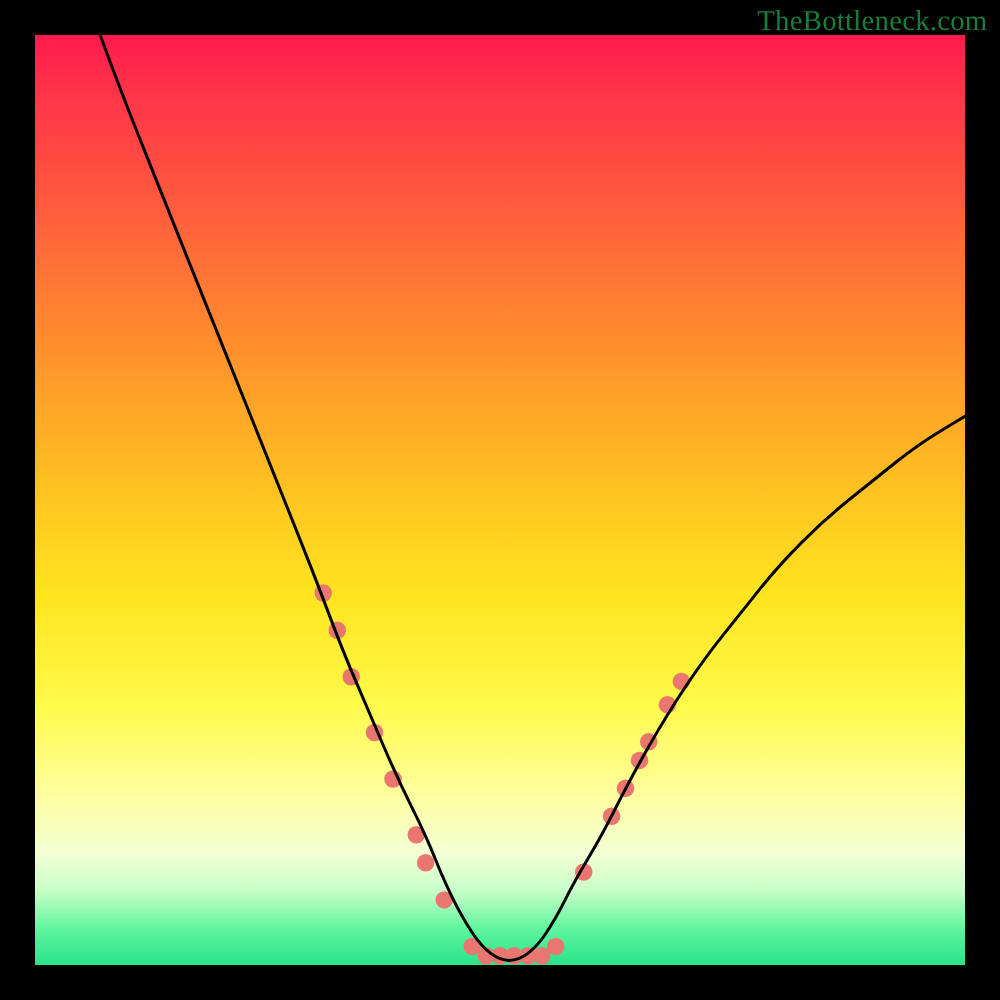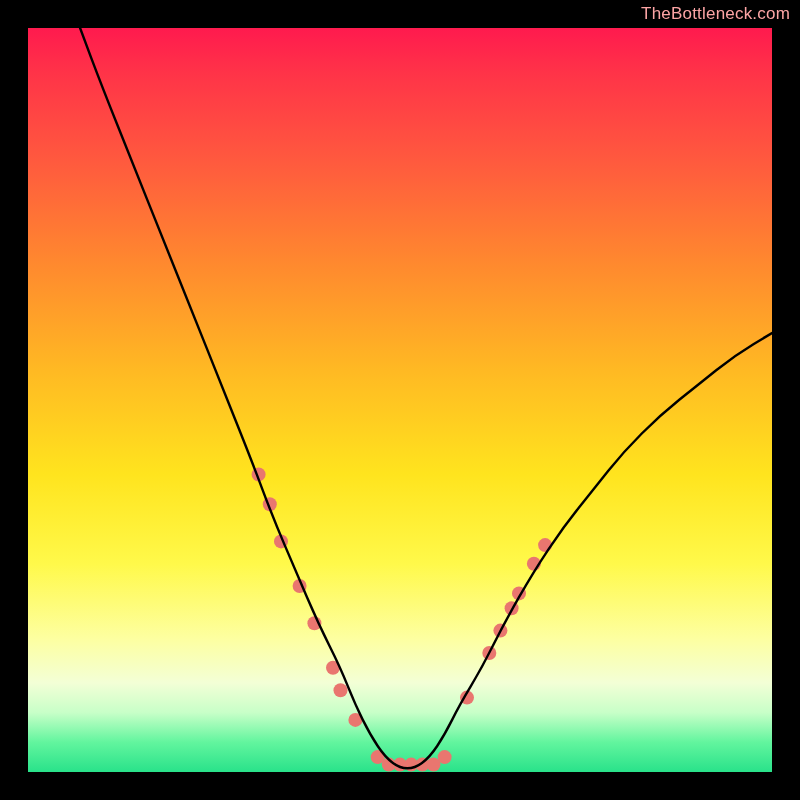--- a/index.html
+++ b/index.html
@@ -46,25 +46,26 @@
       #f3ffd6 88%,
       #c8ffc8 92%,
       #62f59e 96%,
       #29e28a 100%
     );
   }
   .watermark {
     position: absolute;
     top: 4px;
     right: 10px;
-    color: #fca5a5;
-    font-size: 17px;
+    color: #15803d;
+    font-size: 23px;
     font-weight: 500;
     letter-spacing: 0.2px;
     user-select: none;
+    font-family: Liberation Serif, serif;
   }
   svg.curve {
     position: absolute;
     left: 0;
     top: 0;
     width: 100%;
     height: 100%;
   }
 </style>
 </head>

